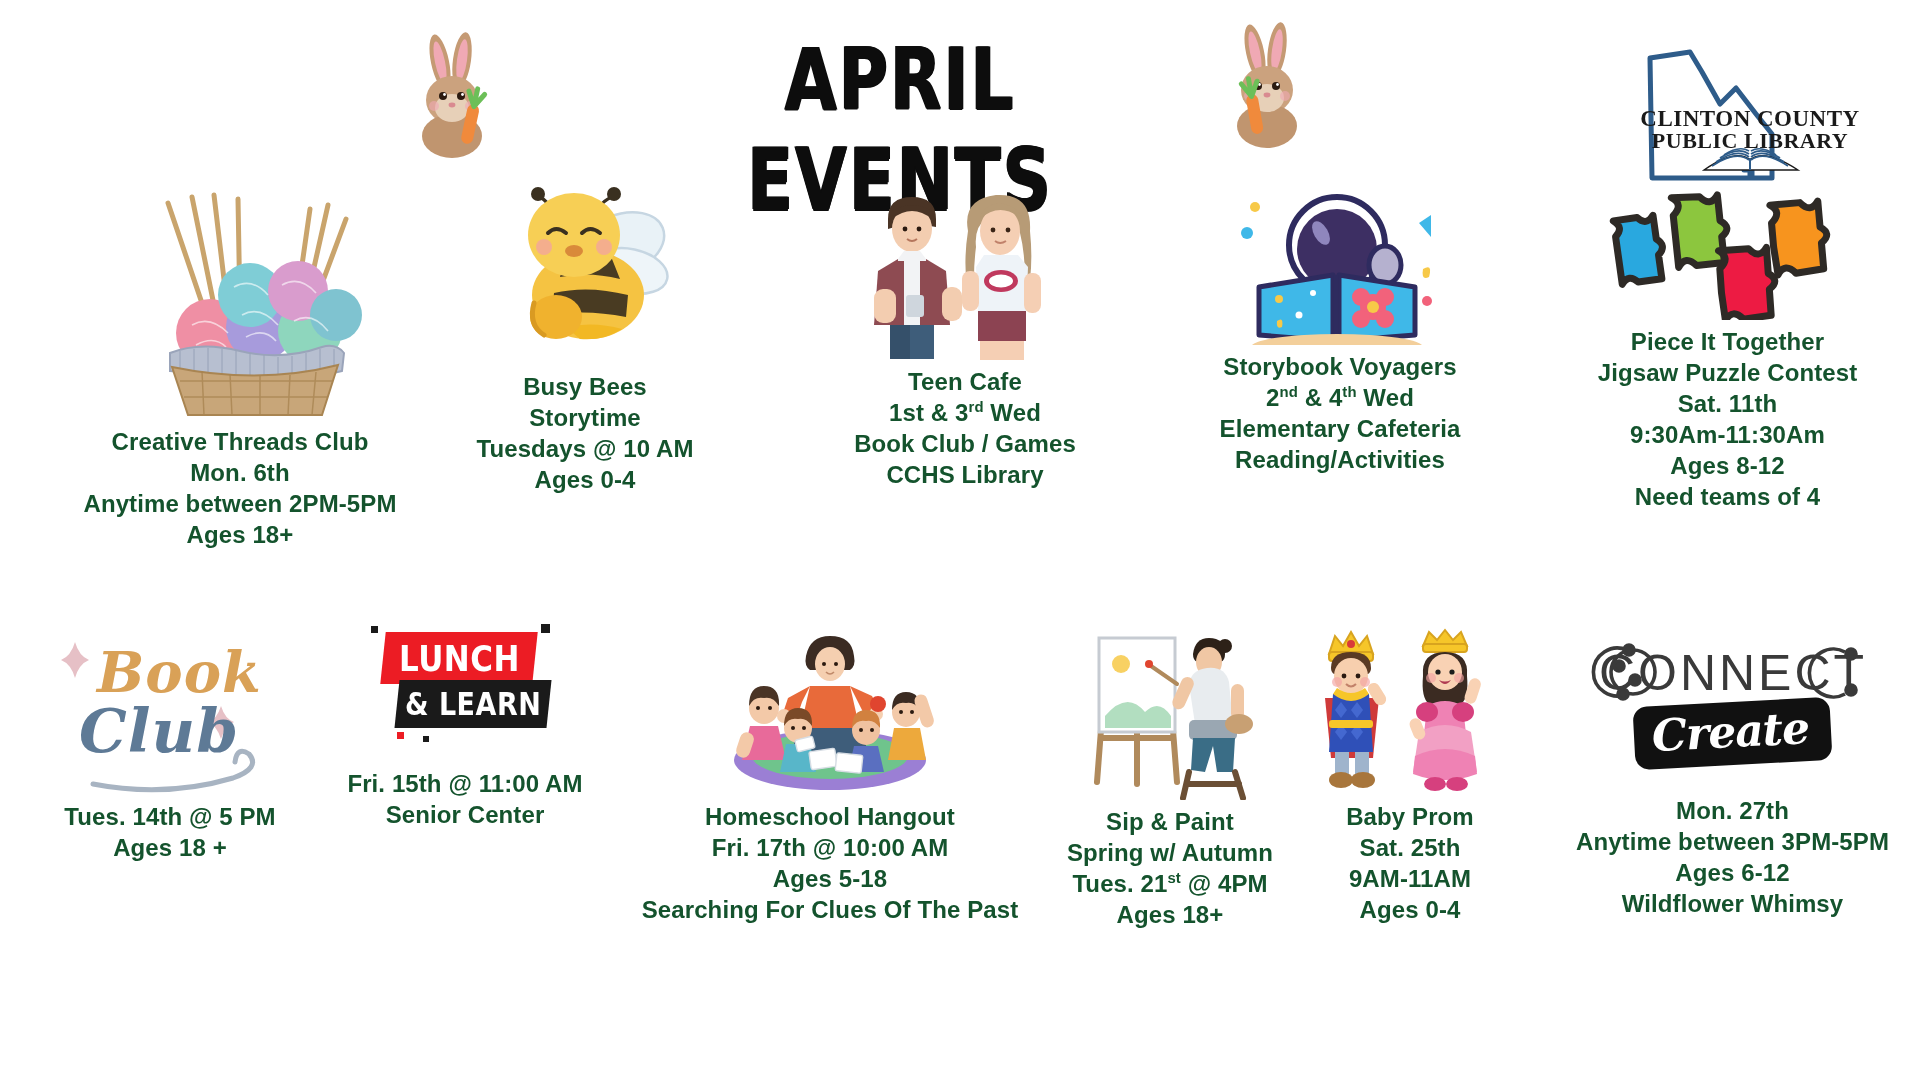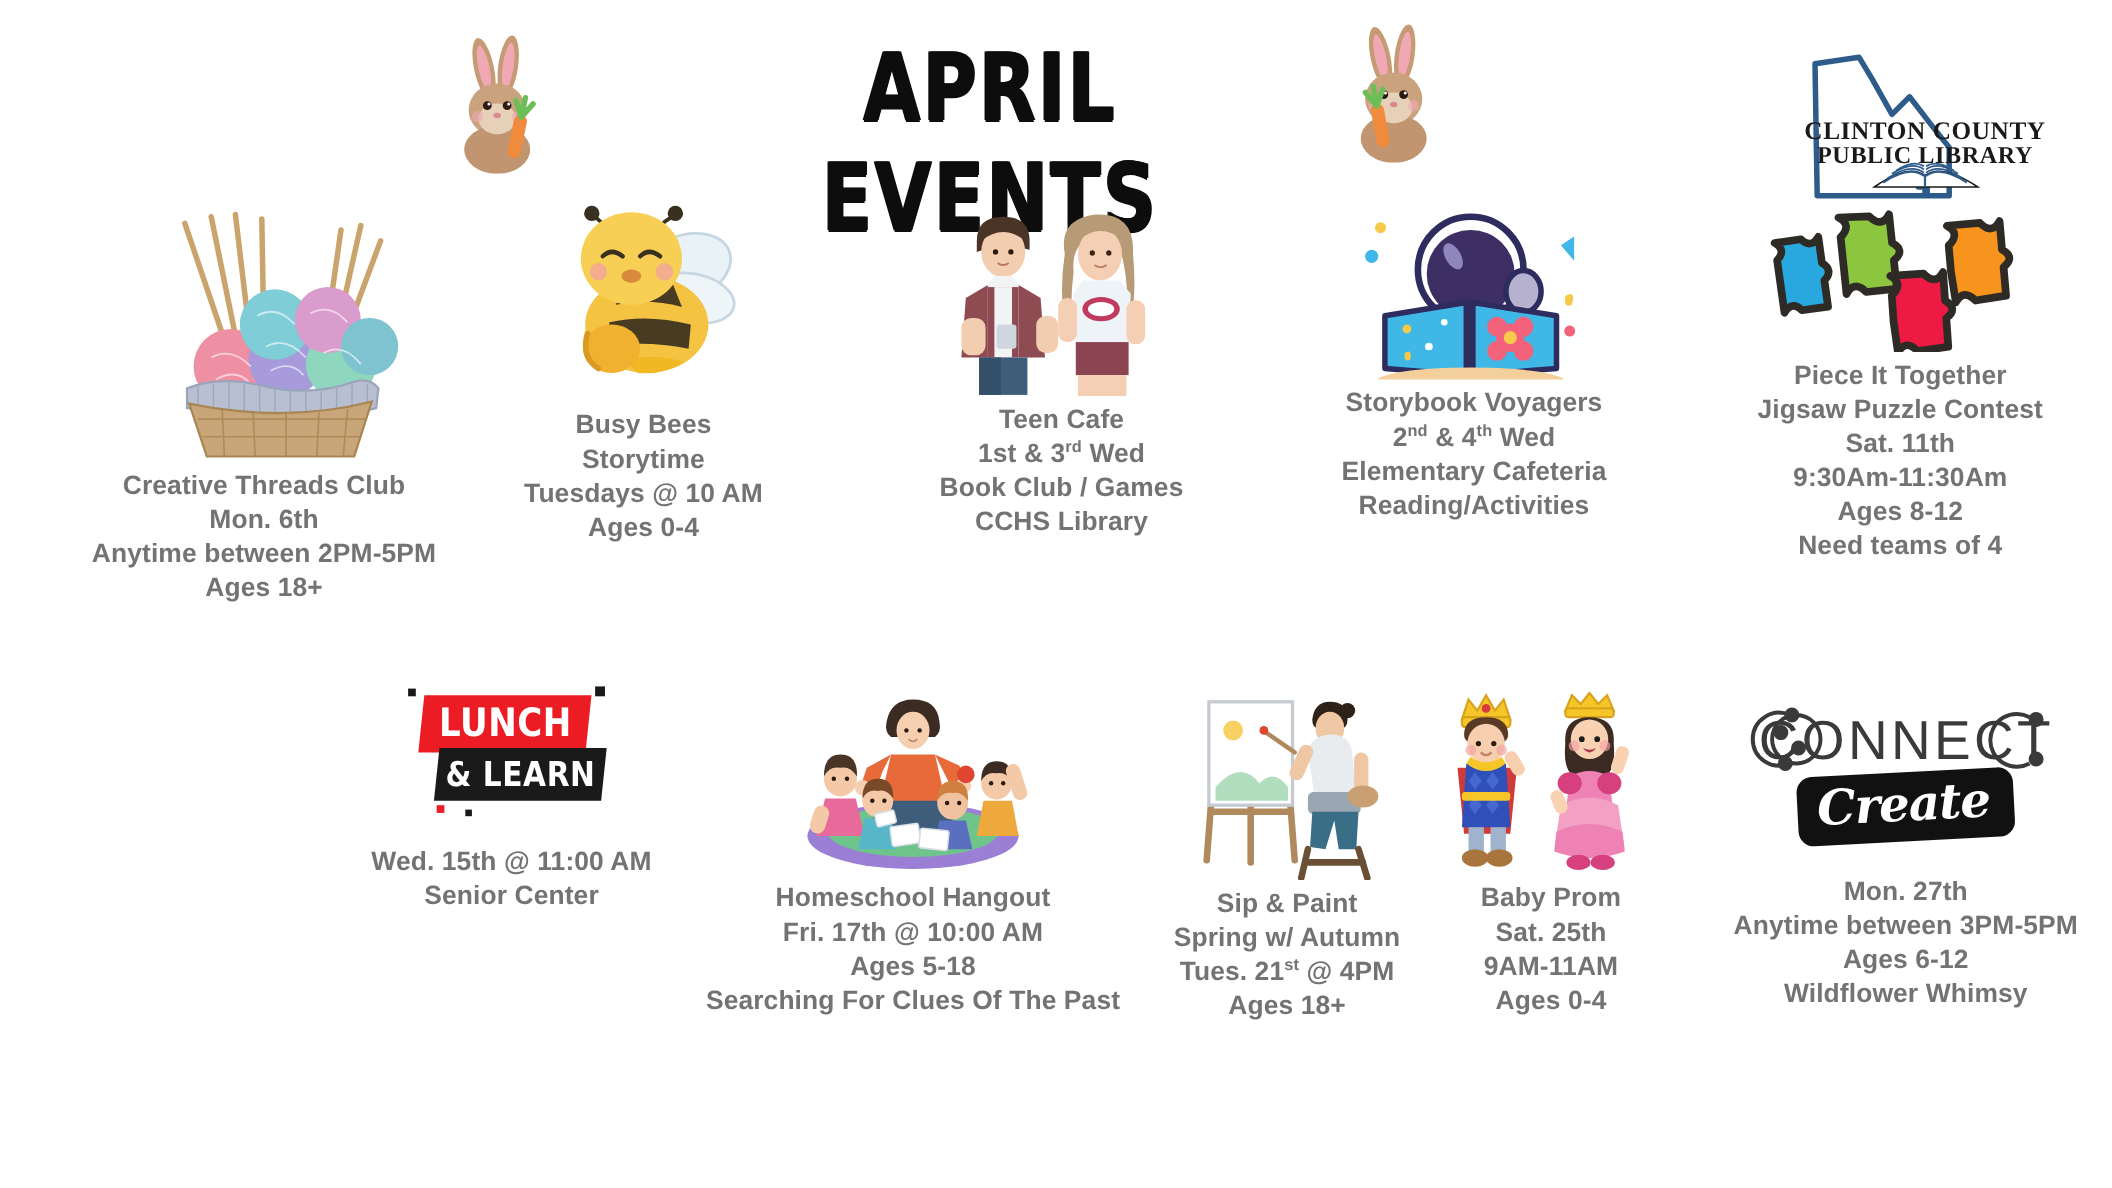--- a/index.html
+++ b/index.html
@@ -37,21 +37,21 @@
   .row-2 { top: 620px; height: 440px; }
 
   .card { position: absolute; text-align: center; }
   .art  { position: relative; margin: 0 auto; }
   .lines { margin-top: 6px; }
   .line {
     font-family: "Liberation Sans", sans-serif;
     font-weight: 700;
     font-size: 24px;
     line-height: 31px;
-    color: #737373;
+    color: #14532d;
     letter-spacing: 0.1px;
     white-space: nowrap;
   }
   .line sup { font-size: 0.62em; vertical-align: super; line-height: 0; }
 
   
   .c-threads  { left: 30px;   top: 0;   width: 420px; }
   .c-bees     { left: 395px;  top: 0;   width: 380px; }
   .c-teen     { left: 790px;  top: 0;   width: 350px; }
   .c-story    { left: 1150px; top: 0;   width: 380px; }
@@ -415,41 +415,58 @@
         <div class="line">Sat. 11th</div>
         <div class="line">9:30Am-11:30Am</div>
         <div class="line">Ages 8-12</div>
         <div class="line">Need teams of 4</div>
       </div>
     </div>
   </div>
 
   <div class="row row-2">
 
+    <div class="card c-bookclub">
+      <div class="art art-bookclub">
+        <svg viewBox="0 0 250 175">
+          <g fill="#e6c0c6">
+            <path d="M30 22 q4 14 14 18 q-10 4 -14 18 q-4 -14 -14 -18 q10 -4 14 -18 Z"></path>
+            <path d="M176 86 q4 13 13 16 q-9 4 -13 17 q-4 -13 -13 -17 q9 -3 13 -16 Z"></path>
+          </g>
+          <text x="52" y="72" font-family="DejaVu Serif, serif" font-style="italic" font-weight="700" font-size="56" fill="#d9a157" letter-spacing="1">Book</text>
+          <text x="34" y="132" font-family="DejaVu Serif, serif" font-style="italic" font-weight="700" font-size="60" fill="#5e7a96" letter-spacing="1">Club</text>
+          <path d="M48 164 Q120 178 188 158 Q216 148 204 134 Q192 126 190 142" stroke="#a8b4c2" stroke-width="5" fill="none" stroke-linecap="round"></path>
+        </svg>
+      </div>
+      <div class="lines">
+        <div class="line">Tues. 14th @ 5 PM</div>
+        <div class="line">Ages 18 +</div>
+      </div>
+    </div>
 
     <div class="card c-lunch">
       <div class="art art-lunch">
         <div class="ll-wrap">
           <div class="ll-stripes"></div>
           <div class="ll-stripes2"></div>
           <div class="ll-red">
             <span>LUNCH</span>
           </div>
           <div class="ll-black">
             <span>&amp; LEARN</span>
           </div>
           <div class="ll-dot" style="left:6px;top:6px;width:7px;height:7px;"></div>
           <div class="ll-dot" style="left:176px;top:4px;width:9px;height:9px;"></div>
           <div class="ll-dot r" style="left:164px;top:28px;width:6px;height:6px;"></div>
           <div class="ll-dot r" style="left:32px;top:112px;width:7px;height:7px;"></div>
           <div class="ll-dot" style="left:58px;top:116px;width:6px;height:6px;"></div>
         </div>
       </div>
       <div class="lines" style="margin-top:18px;">
-        <div class="line">Wed. 15th  @ 11:00 AM</div>
+        <div class="line">Fri. 15th  @ 11:00 AM</div>
         <div class="line">Senior Center</div>
       </div>
     </div>
 
     <div class="card c-home">
       <div class="art art-home">
         <svg viewBox="0 0 240 175">
           <ellipse cx="120" cy="140" rx="96" ry="30" fill="#9b7fd4"></ellipse>
           <ellipse cx="120" cy="136" rx="78" ry="23" fill="#6fc48c"></ellipse>
 

